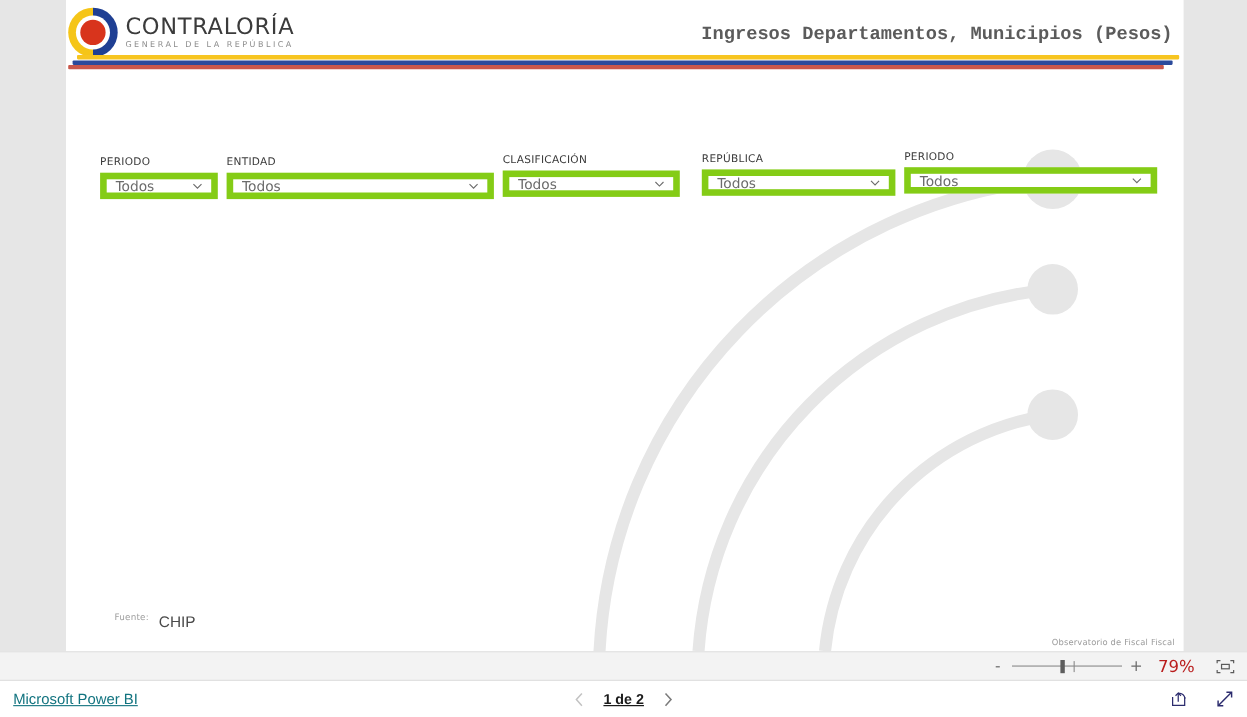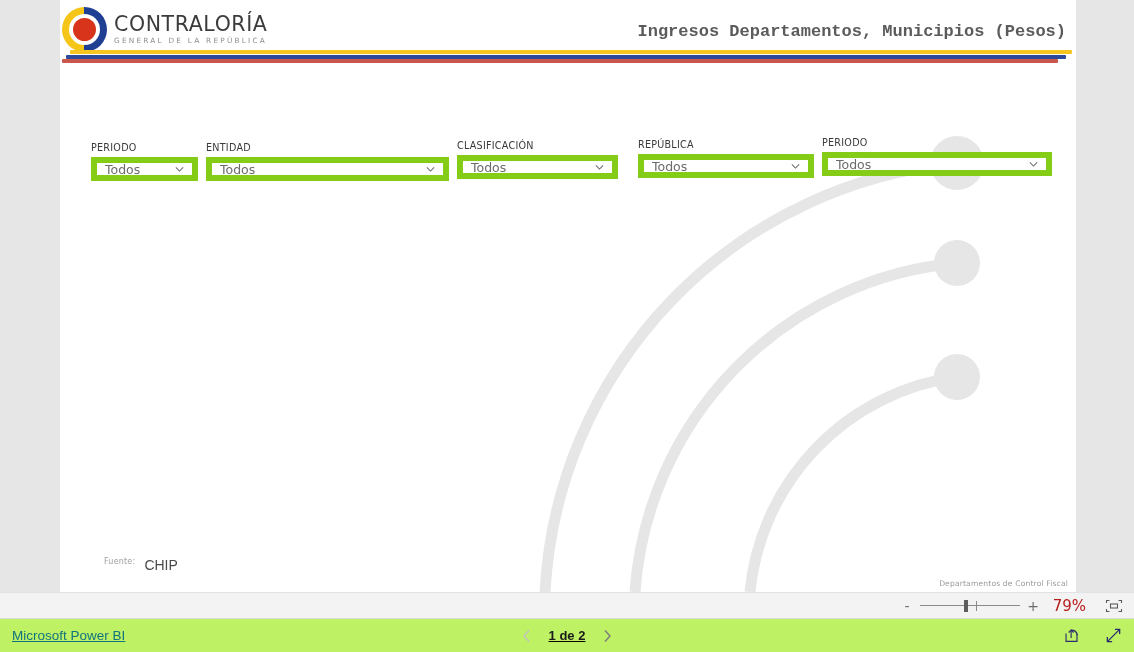--- a/index.html
+++ b/index.html
@@ -296,21 +296,21 @@
     color: #5b5b5b;
   }
 
   
   #statusbar {
     position: absolute;
     left: 0;
     top: 619px;
     width: 1134px;
     height: 33px;
-    background: #bef264;
+    background: #ffffff;
     display: flex;
     align-items: center;
   }
   #pbi-link {
     margin-left: 12px;
     font-size: 13.5px;
     color: #11737f;
     text-decoration: underline;
     cursor: pointer;
     font-family: "Liberation Sans", sans-serif;
@@ -459,21 +459,21 @@
               </svg>
           </span>
         </div>
       </div>
 
       <div id="fuente">
         <span class="lbl">Fuente:</span>
         <span class="val">CHIP</span>
       </div>
 
-      <div id="obs-watermark">Departamentos de Control Fiscal</div>
+      <div id="obs-watermark">Observatorio de Fiscal Fiscal</div>
 
     </div>
   </div>
 
   <div id="zoombar">
     <span class="minus">-</span>
 
     <div id="zoom-track">
       <div class="rail"></div>
       <div class="tick"></div>

